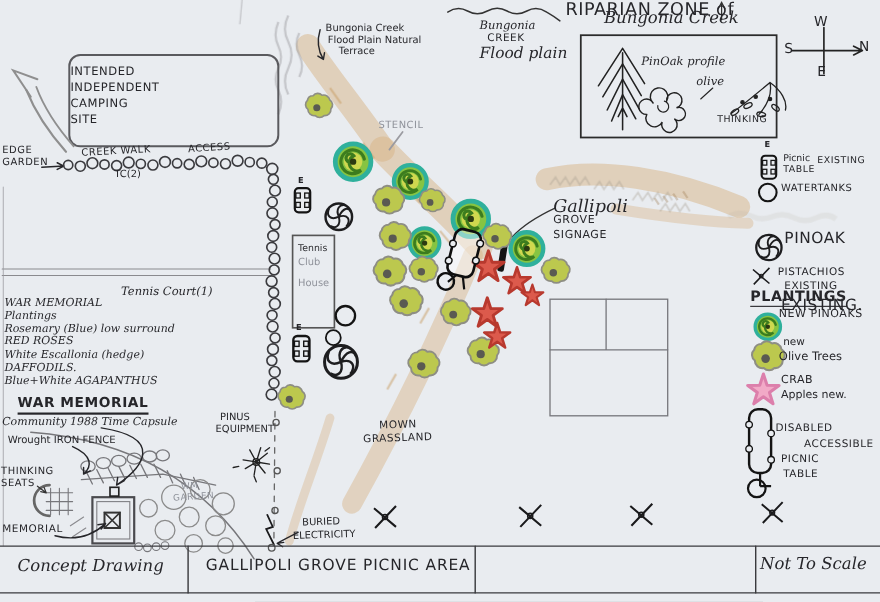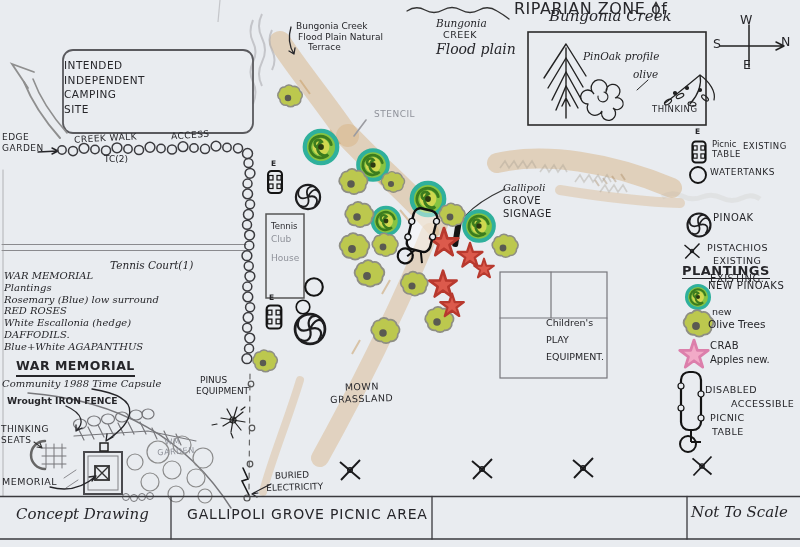--- a/index.html
+++ b/index.html
@@ -333,21 +333,21 @@
   <span style="padding-left:2px;">Flood Plain Natural</span>
   <span style="padding-left:12px;">Terrace</span>
 </div>
 
 <div class="lbl" style="left:436px;top:17px;">
   <span class="script" style="font-size:10.5px;">Bungonia</span>
   <span class="caps" style="font-size:9.5px;padding-left:7px;">CREEK</span>
   <span class="script" style="font-size:14px;">Flood plain</span>
 </div>
 
-<div class="lbl pencil caps" style="left:374px;top:109px;font-size:9px;">STENCIL</div>
+<div class="lbl pencil caps" style="left:344px;top:109px;font-size:9px;">STENCIL</div>
 
 <div class="lbl caps" style="left:64px;top:58px;font-size:10.5px;line-height:14.5px;">
   <span>INTENDED</span>
   <span>INDEPENDENT</span>
   <span>CAMPING</span>
   <span>SITE</span>
 </div>
 
 <div class="lbl caps" style="left:2px;top:132px;font-size:9px;line-height:10.5px;">
   <span>EDGE</span>
@@ -370,21 +370,21 @@
   <span>Plantings</span>
   <span>Rosemary (Blue) low surround</span>
   <span>RED ROSES</span>
   <span>White Escallonia (hedge)</span>
   <span>DAFFODILS.</span>
   <span>Blue+White AGAPANTHUS</span>
 </div>
 
 <div class="lbl b u caps" style="left:16px;top:359px;font-size:12.5px;">WAR MEMORIAL</div>
 <div class="lbl script" style="left:2px;top:378px;font-size:10px;">Community 1988 Time Capsule</div>
-<div class="lbl" style="left:7px;top:396px;font-size:9.2px;font-weight:bold;">Wrought IRON FENCE</div>
+<div class="lbl" style="left:7px;top:396px;font-size:9.2px;">Wrought IRON FENCE</div>
 <div class="lbl caps" style="left:1px;top:424px;font-size:9px;line-height:10.5px;">
   <span>THINKING</span>
   <span>SEATS</span>
 </div>
 <div class="lbl caps" style="left:2px;top:476px;font-size:9.5px;">MEMORIAL</div>
 <div class="lbl pencil caps r-4" style="left:157px;top:437px;font-size:8px;line-height:10px;">
   <span style="padding-left:8px;">WM</span>
   <span>GARDEN</span>
 </div>
 <div class="lbl" style="left:196px;top:375px;font-size:9px;line-height:11px;">
@@ -394,46 +394,41 @@
 <div class="lbl r-2" style="left:266px;top:470px;font-size:9px;line-height:11.5px;">
   <span style="padding-left:9px;">BURIED</span>
   <span>ELECTRICITY</span>
 </div>
 <div class="lbl caps r-2" style="left:330px;top:381px;font-size:9.5px;line-height:12px;">
   <span style="padding-left:15px;">MOWN</span>
   <span>GRASSLAND</span>
 </div>
 
 <div class="lbl" style="left:503px;top:181px;line-height:13px;">
-  <span class="script" style="font-size:10px;">Gallipoli</span>
+  <span class="script" style="font-size:16px;">Gallipoli</span>
   <span class="caps" style="font-size:10px;">GROVE</span>
   <span class="caps" style="font-size:10px;">SIGNAGE</span>
 </div>
 
-<div class="lbl" style="left:546px;top:314px;font-size:9.5px;line-height:17px;">
-  <span>Children's</span>
-  <span>PLAY</span>
-  <span>EQUIPMENT.</span>
-</div>
 
 <div class="lbl script" style="left:583px;top:50px;font-size:10.5px;">PinOak profile</div>
 <div class="lbl script" style="left:633px;top:68px;font-size:10.5px;">olive</div>
 <div class="lbl caps" style="left:652px;top:104px;font-size:8.5px;">THINKING</div>
 
 <div class="lbl" style="left:740px;top:13px;font-size:12.5px;">W</div>
 <div class="lbl" style="left:713px;top:37px;font-size:12.5px;">S</div>
 <div class="lbl" style="left:781px;top:35px;font-size:12.5px;">N</div>
 <div class="lbl" style="left:743px;top:58px;font-size:12.5px;">E</div>
 
 <div class="lbl tiny-e" style="left:695px;top:128px;">E</div>
 <div class="lbl" style="left:712px;top:139px;font-size:8.5px;">Picnic</div>
 <div class="lbl caps" style="left:712px;top:149px;font-size:8.5px;">TABLE</div>
 <div class="lbl caps" style="left:743px;top:141px;font-size:8.5px;">EXISTING</div>
 <div class="lbl caps" style="left:710px;top:167px;font-size:9px;">WATERTANKS</div>
-<div class="lbl caps" style="left:713px;top:211px;font-size:10px;line-height:13px;">
+<div class="lbl caps" style="left:713px;top:211px;font-size:14px;line-height:13px;">
   <span>PINOAK</span>
   <span style="margin-left:-3px;margin-top:48px;">EXISTING.</span>
 </div>
 <div class="lbl caps" style="left:707px;top:241px;font-size:9.5px;line-height:13px;">
   <span>PISTACHIOS</span>
   <span style="padding-left:6px;">EXISTING</span>
 </div>
 <div class="lbl b u1 caps" style="left:682px;top:263px;font-size:13px;">PLANTINGS</div>
 <div class="lbl caps" style="left:708px;top:280px;font-size:10px;">NEW PINOAKS</div>
 <div class="lbl" style="left:708px;top:306px;line-height:12px;">

